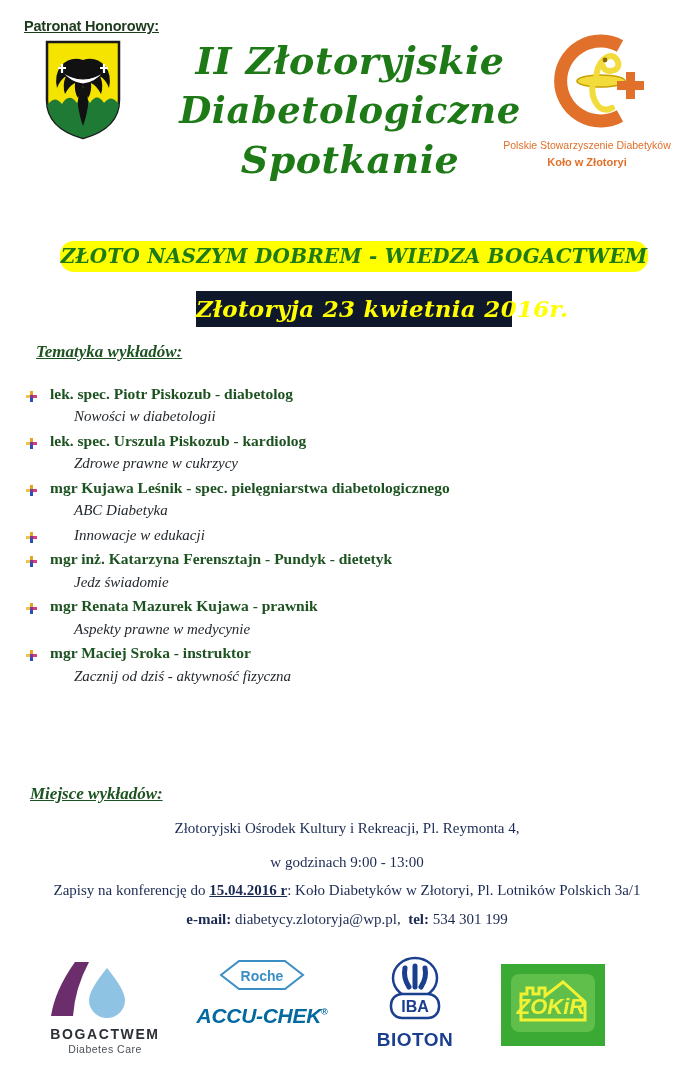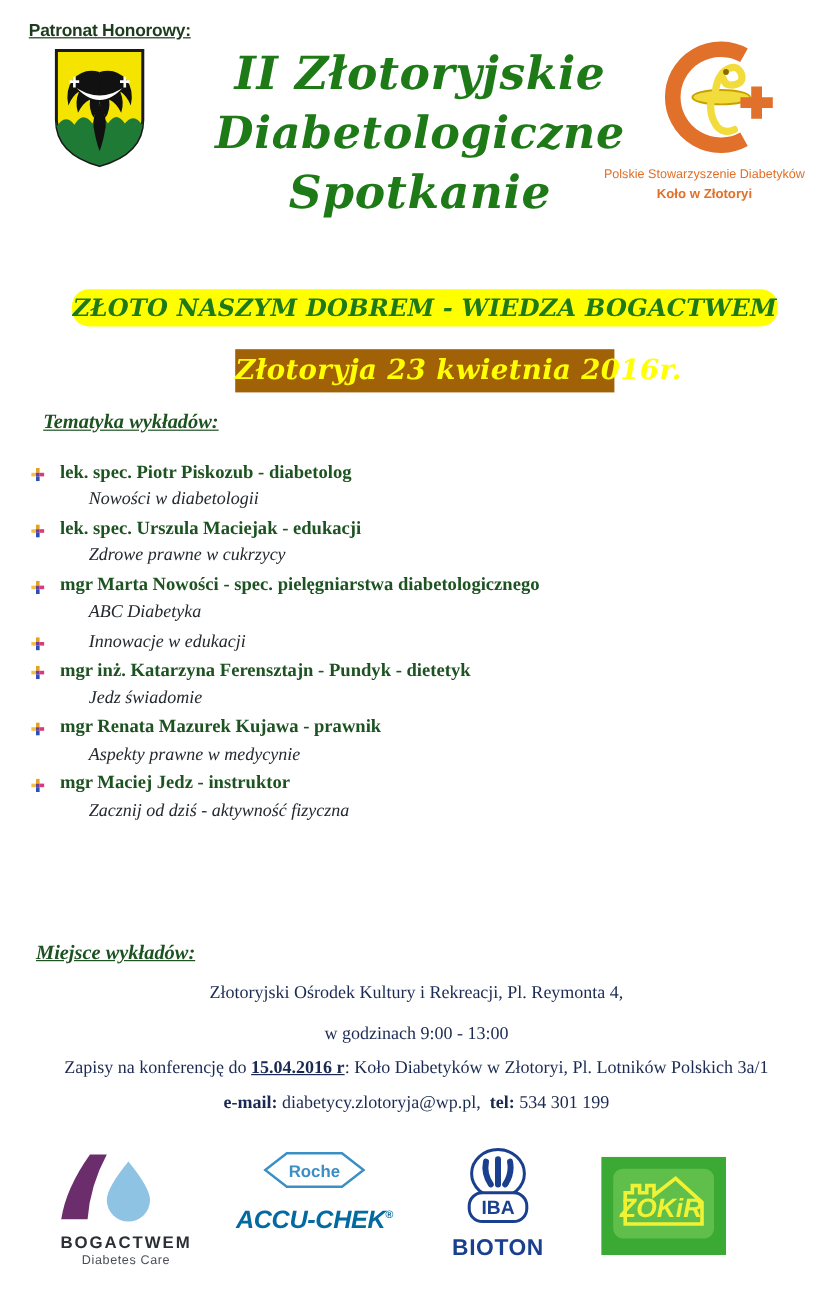--- a/index.html
+++ b/index.html
@@ -47,21 +47,21 @@
     padding:3px 0 4px 0;
     border-radius:14px;
   }
   .motto span{
     font-family:"DejaVu Serif","Liberation Serif",serif;
     font-style:italic;font-weight:bold;font-size:20px;
     color:#1d7a16;letter-spacing:0.2px;white-space:nowrap;
   }
   .datebar{
     position:absolute;left:196px;top:291px;width:316px;
-    background:#a16207;text-align:center;padding:4px 0 5px 0;
+    background:#0f172a;text-align:center;padding:4px 0 5px 0;
   }
   .datebar span{
     font-family:"DejaVu Serif","Liberation Serif",serif;
     font-style:italic;font-weight:bold;font-size:23px;
     color:#ffff00;white-space:nowrap;letter-spacing:0.3px;
   }
 
   
   .sec-head{
     font-family:"Liberation Serif",serif;
@@ -204,32 +204,32 @@
         <div class="topic">Nowości w diabetologii</div>
       </div>
       <div class="talk">
         <span class="bullet"><svg viewBox="0 0 11 11" width="11" height="11">
             <rect x="4" y="0" width="3" height="4" fill="#e8a31e"></rect>
             <rect x="0" y="4" width="4" height="3" fill="#f0c24a"></rect>
             <rect x="7" y="4" width="4" height="3" fill="#d93b7a"></rect>
             <rect x="4" y="7" width="3" height="4" fill="#2a4fb5"></rect>
             <rect x="4" y="4" width="3" height="3" fill="#6b3fa0"></rect>
           </svg></span>
-        <div class="speaker">lek. spec. Urszula Maciejak - edukacji</div>
+        <div class="speaker">lek. spec. Urszula Piskozub - kardiolog</div>
         <div class="topic">Zdrowe prawne w cukrzycy</div>
       </div>
       <div class="talk">
         <span class="bullet"><svg viewBox="0 0 11 11" width="11" height="11">
             <rect x="4" y="0" width="3" height="4" fill="#e8a31e"></rect>
             <rect x="0" y="4" width="4" height="3" fill="#f0c24a"></rect>
             <rect x="7" y="4" width="4" height="3" fill="#d93b7a"></rect>
             <rect x="4" y="7" width="3" height="4" fill="#2a4fb5"></rect>
             <rect x="4" y="4" width="3" height="3" fill="#6b3fa0"></rect>
           </svg></span>
-        <div class="speaker">mgr  Marta Nowości - spec. pielęgniarstwa diabetologicznego</div>
+        <div class="speaker">mgr  Kujawa Leśnik - spec. pielęgniarstwa diabetologicznego</div>
         <div class="topic">ABC Diabetyka</div>
       </div>
       <div class="talk">
         <span class="bullet"><svg viewBox="0 0 11 11" width="11" height="11">
             <rect x="4" y="0" width="3" height="4" fill="#e8a31e"></rect>
             <rect x="0" y="4" width="4" height="3" fill="#f0c24a"></rect>
             <rect x="7" y="4" width="4" height="3" fill="#d93b7a"></rect>
             <rect x="4" y="7" width="3" height="4" fill="#2a4fb5"></rect>
             <rect x="4" y="4" width="3" height="3" fill="#6b3fa0"></rect>
           </svg></span>
@@ -258,21 +258,21 @@
         <div class="topic">Aspekty prawne w medycynie</div>
       </div>
       <div class="talk">
         <span class="bullet"><svg viewBox="0 0 11 11" width="11" height="11">
             <rect x="4" y="0" width="3" height="4" fill="#e8a31e"></rect>
             <rect x="0" y="4" width="4" height="3" fill="#f0c24a"></rect>
             <rect x="7" y="4" width="4" height="3" fill="#d93b7a"></rect>
             <rect x="4" y="7" width="3" height="4" fill="#2a4fb5"></rect>
             <rect x="4" y="4" width="3" height="3" fill="#6b3fa0"></rect>
           </svg></span>
-        <div class="speaker">mgr Maciej Jedz - instruktor</div>
+        <div class="speaker">mgr Maciej Sroka - instruktor</div>
         <div class="topic">Zacznij od dziś - aktywność fizyczna</div>
       </div>
     </div>
 
   <div class="sec-head miejsce">Miejsce wykładów:</div>
 
   <div class="venue">
     <span class="v1">Złotoryjski Ośrodek Kultury i Rekreacji, Pl. Reymonta 4,</span>
     <span class="v2">w godzinach 9:00 - 13:00</span>
   </div>

